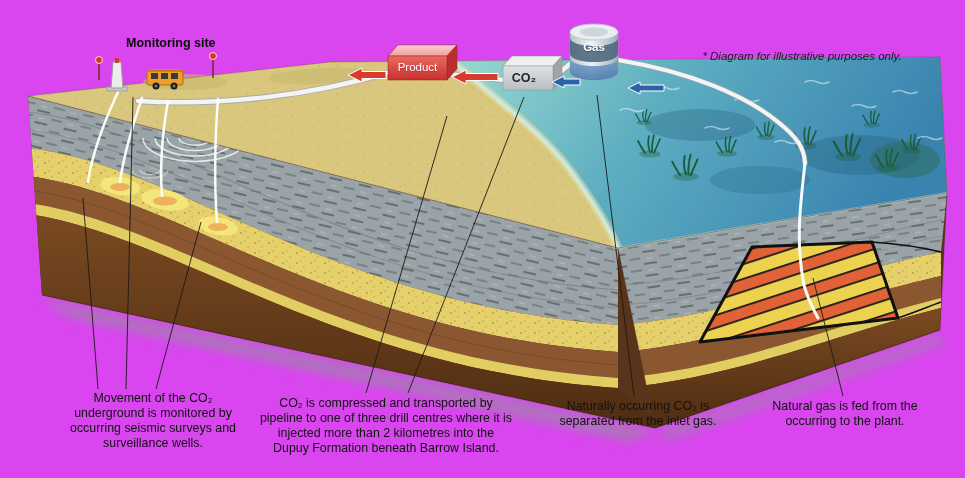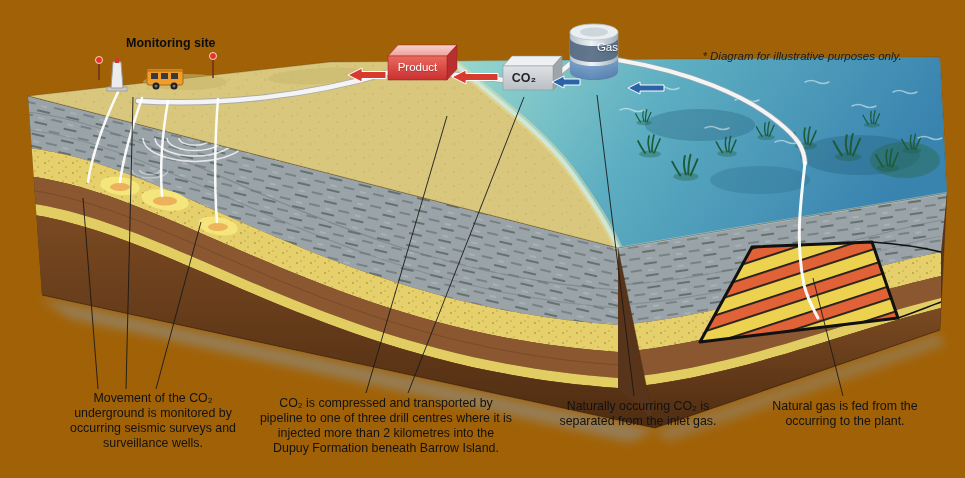--- a/index.html
+++ b/index.html
@@ -1,24 +1,24 @@
 <!DOCTYPE html>
 <html><head>
 <meta charset="utf-8">
 <style>
   *{box-sizing:border-box;margin:0;padding:0}
   html,body{background:#ffffff}
   body{font-family:"Liberation Sans",sans-serif;color:#111}
-  .stage{position:relative;width:965px;height:478px;background:#a16207;overflow:hidden}
+  .stage{position:relative;width:965px;height:478px;background:#d946ef;overflow:hidden}
   .stage svg{position:absolute;left:0;top:0}
   .lbl{position:absolute;font-family:"Liberation Sans",sans-serif;white-space:nowrap}
   .monitoring{left:126px;top:36px;font-size:12.5px;font-weight:bold;color:#0d0d0d}
   .product{left:388px;top:61px;width:59px;text-align:center;font-size:11.5px;font-weight:normal;color:#fff;text-shadow:0 1px 1px rgba(0,0,0,.25)}
   .co2lbl{left:503px;top:71px;width:42px;text-align:center;font-size:12.5px;font-weight:bold;color:#23262a}
-  .gaslbl{left:570px;top:41px;width:48px;text-align:right;font-size:11.5px;font-weight:normal;color:#fff;text-shadow:0 1px 1px rgba(0,0,0,.3)}
+  .gaslbl{left:570px;top:41px;width:48px;text-align:center;font-size:11.5px;font-weight:bold;color:#fff;text-shadow:0 1px 1px rgba(0,0,0,.3)}
   .disclaimer{left:695px;top:50px;width:214px;text-align:center;font-size:11.5px;font-style:italic;color:#1c1c1c;white-space:normal}
   .caption{position:absolute;font-size:12.4px;line-height:1.2;text-align:center;color:#121212}
   .c1{left:61px;top:391px;width:184px}
   .c2{left:259px;top:396px;width:254px}
   .c3{left:554px;top:399px;width:168px}
   .c4{left:762px;top:399px;width:166px}
 </style>
 </head>
 <body>
 

